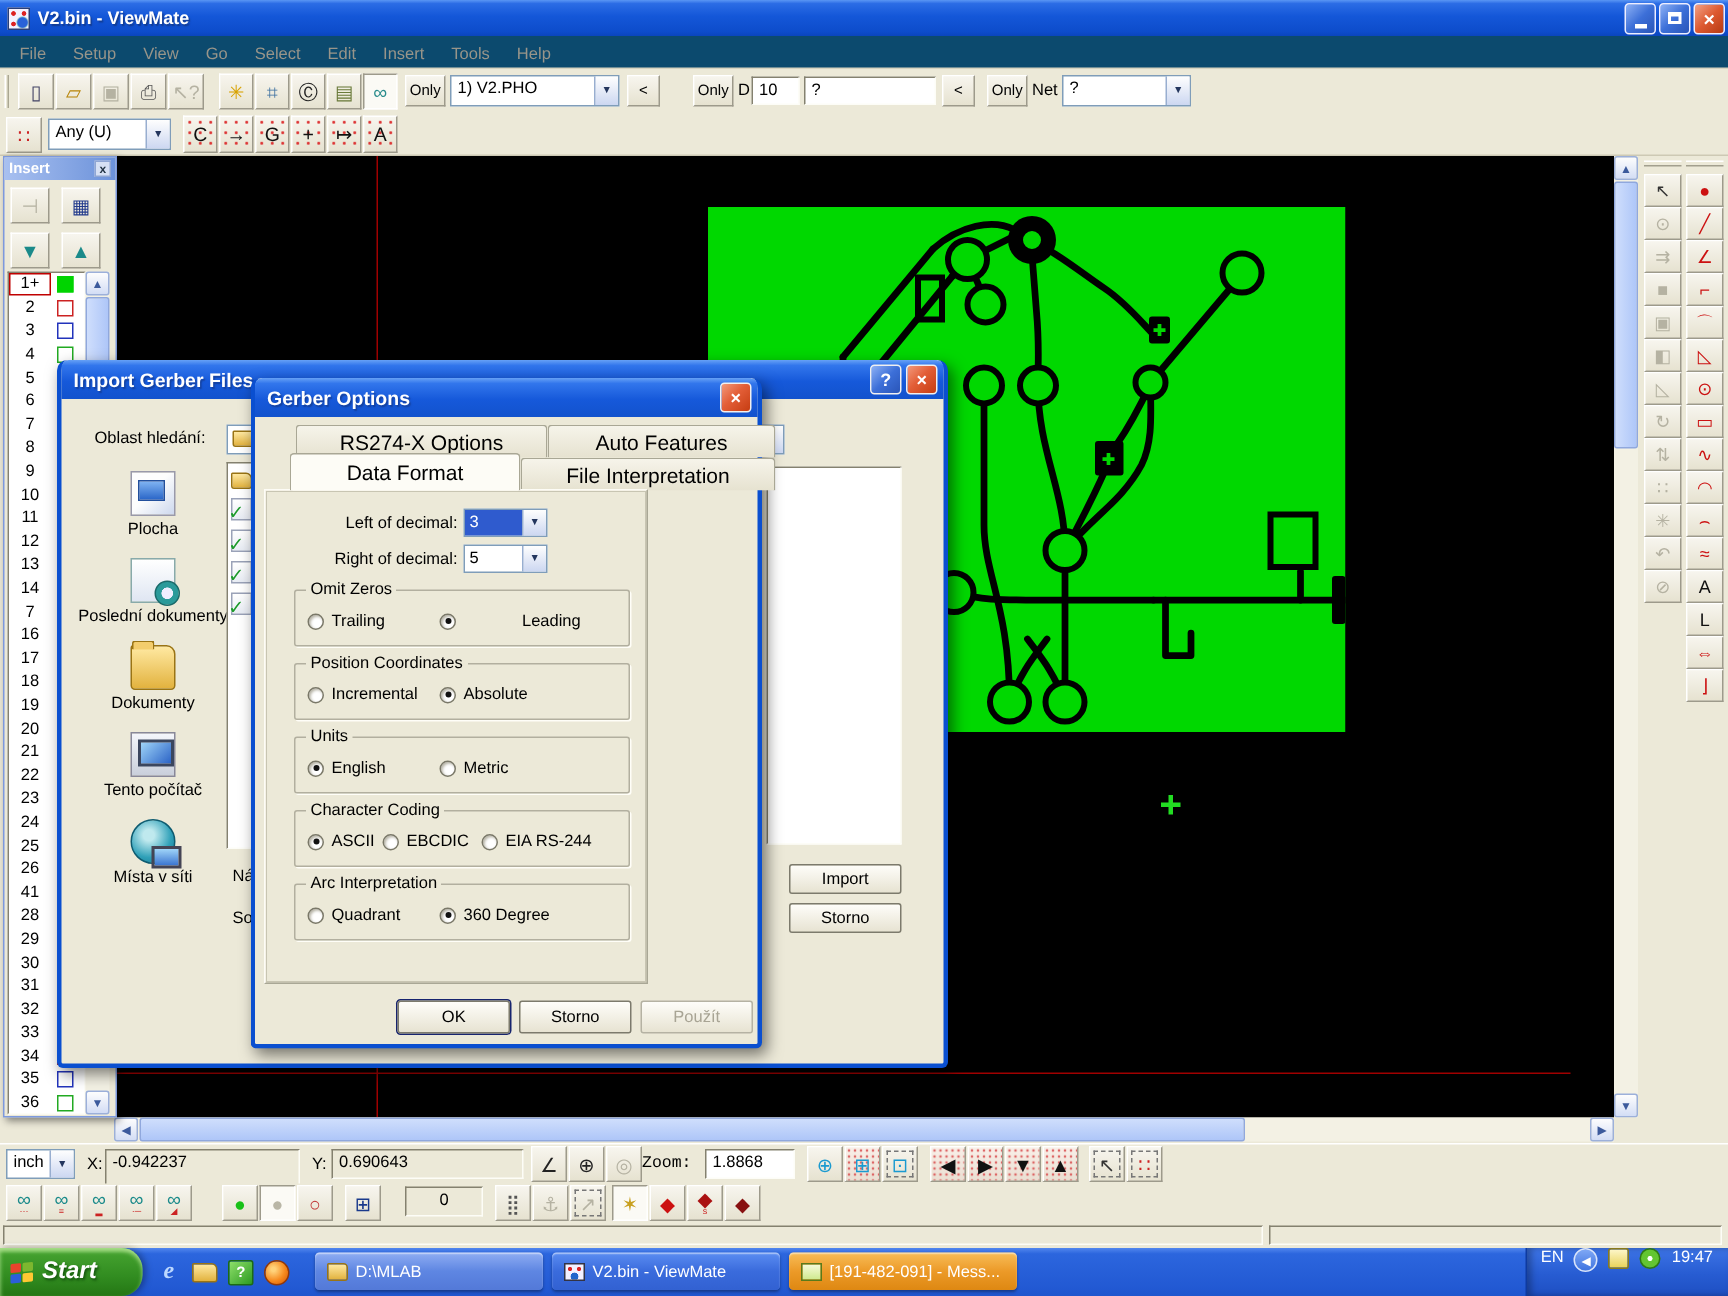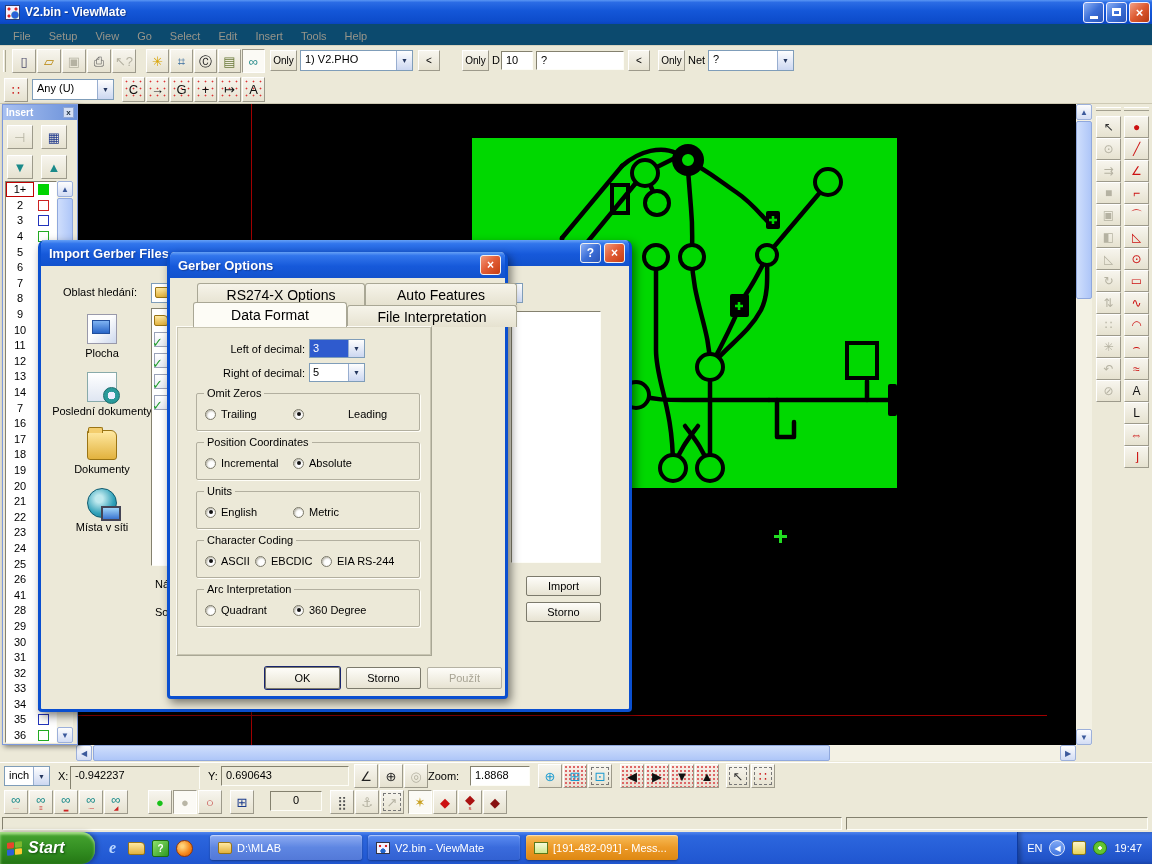--- a/index.html
+++ b/index.html
@@ -182,21 +182,21 @@
     box-shadow:inset 0 1px 1px rgba(255,255,255,.55),0 1px 2px rgba(0,0,0,.35);}
   .task.lighter{background:linear-gradient(180deg,#8fadf3,#5e86e2 50%,#5379d8);}
   .task.blue{background:linear-gradient(180deg,#5b8df2,#3a6bdc 50%,#3261d2);}
   .task.orange{background:linear-gradient(180deg,#f8bd58,#ec9a28 50%,#de8812);}
   .ti{width:14px;height:12px;flex:0 0 auto;}
   .ti-folder{background:linear-gradient(#ffe9a2,#e2b23e);border:1px solid #9a7414;border-radius:1px 3px 2px 2px;}
   .ti-vm{background:radial-gradient(circle at 3px 3px,#d22 1.2px,transparent 1.6px),
          radial-gradient(circle at 9px 3px,#d22 1.2px,transparent 1.6px),
          radial-gradient(circle at 6px 8px,#26c 2.4px,transparent 2.8px),#f4f1ff;border:1px solid #334;}
   .ti-msg{background:linear-gradient(#f6fbda,#cfe98e);border:1px solid #5a7a1a;}
-  #tray{position:absolute;right:0;top:0;height:32px;display:flex;align-items:center;gap:7px;
+  #tray{position:absolute;right:0;top:0;height:32px;display:flex;align-items:flex-start;gap:7px;
     padding:0 10px 0 9px;border-left:1px solid #0e3aa0;box-shadow:inset 3px 0 4px rgba(0,0,0,.28);
     background:linear-gradient(180deg,#3d74e6 0%,#275cd2 55%,#1e4fc2 100%);color:#fff;}
   #tray-exp{width:16px;height:16px;border-radius:50%;border:1px solid #d9e4fa;
     background:linear-gradient(#7fa8f5,#3f74e0);display:flex;align-items:center;justify-content:center;
     font-size:8px;color:#fff;}
   .tr-ico{width:14px;height:14px;border-radius:2px;}
   .tr-note{background:linear-gradient(#fdf6c9,#e8d35a);border:1px solid #8a7a1a;}
   .tr-flower{border-radius:50%;background:radial-gradient(circle at 50% 50%,#fff 18%,#63c531 22% 100%);border:1px solid #2d7a12;}
 </style>
 </head>
@@ -647,20 +647,24 @@
         </div>
         <div class="place">
           <div class="pico pi-recent"></div>
           <span>Poslední dokumenty</span>
         </div>
         <div class="place">
           <div class="pico pi-documents"></div>
           <span>Dokumenty</span>
         </div>
         <div class="place">
+          <div class="pico pi-computer"></div>
+          <span>Tento počítač</span>
+        </div>
+        <div class="place">
           <div class="pico pi-network"></div>
           <span>Místa v síti</span>
         </div>
       </div>
     <div style="position:absolute;left:110px;top:68px;width:22px;height:258px;background:#fff;border:1px solid;border-color:#84816f #fdfdf7 #fdfdf7 #84816f;overflow:hidden;" id="file-strip">
         <div class="fl-ico fl-folder"></div>
         <div class="fl-ico fl-check"></div>
         <div class="fl-ico fl-check"></div>
         <div class="fl-ico fl-check"></div>
         <div class="fl-ico fl-check"></div>
@@ -774,21 +778,21 @@
         <div class="tbtn">
           <span class="glyph" style="color: rgb(34, 34, 34);">∠</span>
         </div>
         <div class="tbtn">
           <span class="glyph" style="color: rgb(34, 34, 34);">⊕</span>
         </div>
         <div class="tbtn disabled">
           <span class="glyph" style="color: rgb(153, 153, 153);">◎</span>
         </div>
       </div>
-    <span class="lbl" style="left:428px;top:7px;">Zoom:</span>
+    <span class="lbl" style="left:428px;top:7px;font-family:Liberation Mono, monospace;">Zoom:</span>
     <span class="field" style="left:470px;top:3px;width:60px;height:20px;">1.8868</span>
     <div class="hzone" id="zoom-icons" style="left:538px;top:1px;">
         <div class="tbtn">
           <span class="glyph" style="color: rgb(26, 154, 208);">⊕</span>
         </div>
         <div class="tbtn redgrid">
           <span class="glyph" style="color: rgb(26, 154, 208);">⊞</span>
         </div>
         <div class="tbtn dash">
           <span class="glyph" style="color: rgb(26, 154, 208);">⊡</span>

